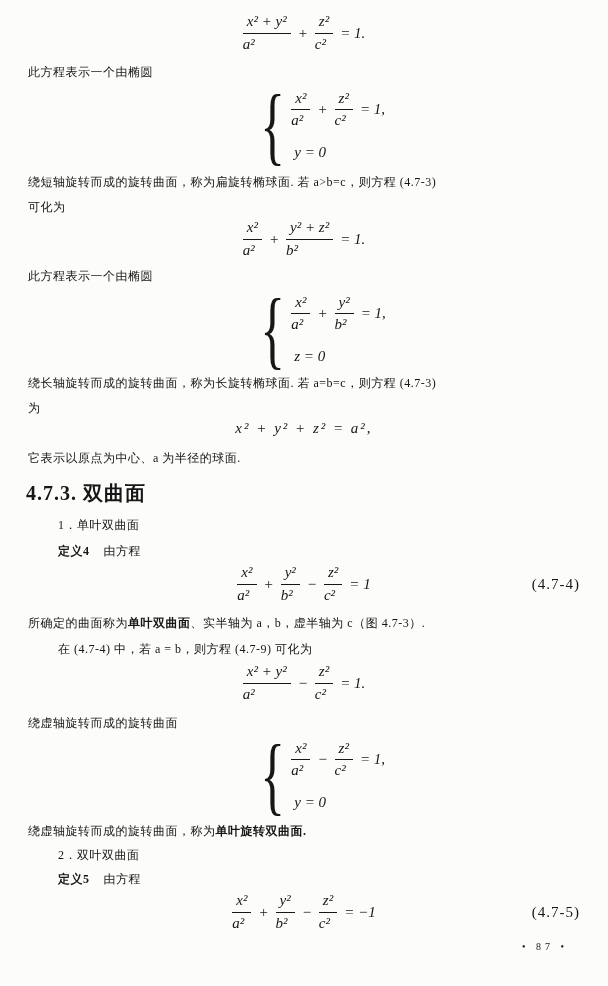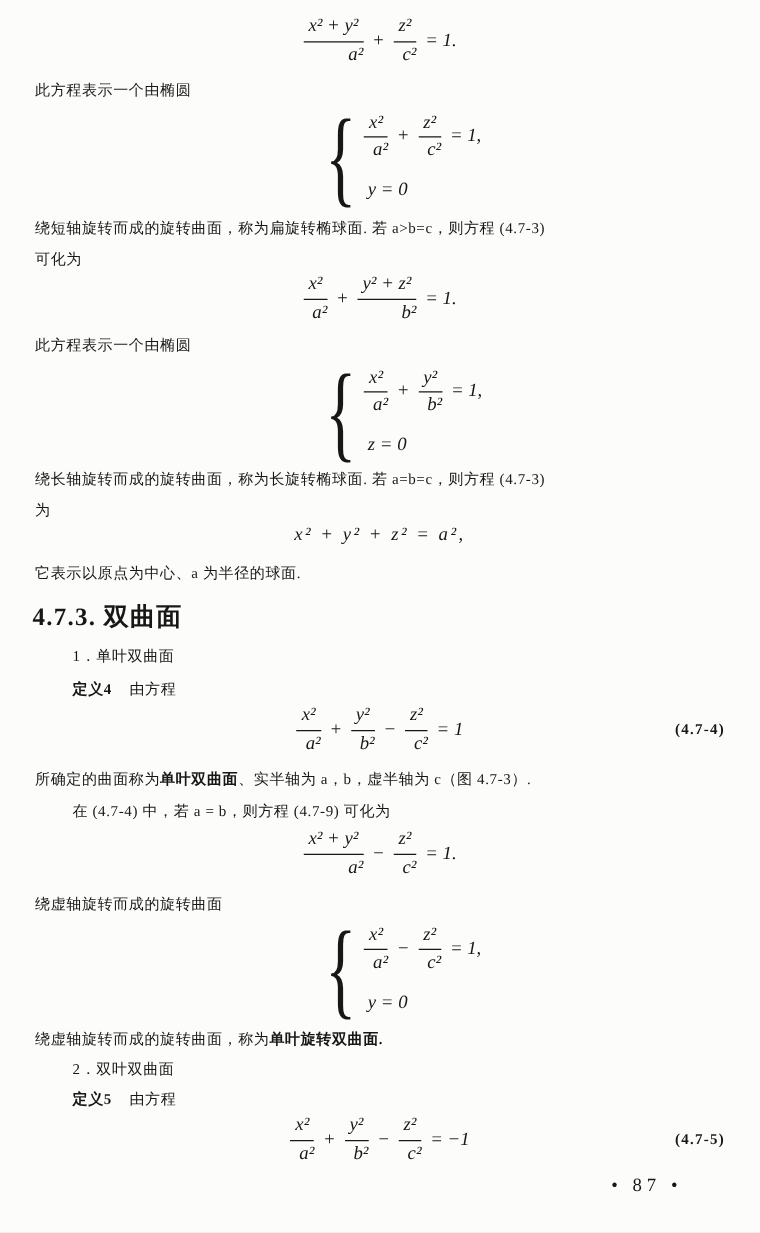--- a/index.html
+++ b/index.html
@@ -23,28 +23,28 @@
     position:absolute;left:26px;
     font-size:20px;font-weight:bold;letter-spacing:1px;
   }
   
   .eq{
     position:absolute;left:0;width:100%;
     display:flex;justify-content:center;align-items:center;
     gap:7px;
     font-style:italic;font-size:15px;
   }
-  .frac{display:inline-block;text-align:right;line-height:1.15;font-family:Liberation Serif, serif;}
+  .frac{display:inline-block;text-align:left;line-height:1.15;font-family:Liberation Serif, serif;}
   .frac .num{display:block;padding:0 4px 2px;border-bottom:1.4px solid #171717;}
   .frac .den{display:block;padding-top:2px;}
   .op,.rhs{display:inline-block;}
   .tag{
     position:absolute;right:28px;top:50%;
     transform:translateY(-50%);
-    font-style:normal;font-size:12px;letter-spacing:1px;font-weight:bold;
+    font-style:normal;font-size:15px;letter-spacing:1px;
   }
   
   .system{
     position:absolute;left:252px;
     display:flex;align-items:center;
     font-style:italic;font-size:15px;
   }
   .brace{
     font-style:normal;
     font-size:86px;font-weight:100;
@@ -54,22 +54,22 @@
   }
   .sys-lines{display:flex;flex-direction:column;gap:15px;}
   .sys-eq{display:flex;align-items:center;gap:7px;}
   .sys-cond{padding-left:3px;}
   .plain-eq{
     position:absolute;left:0;width:100%;
     text-align:center;
     font-style:italic;font-size:15px;letter-spacing:2px;
   }
   .footer{
-    position:absolute;right:62px;top:941px;
-    font-size:15px;letter-spacing:4px;
+    position:absolute;right:40px;top:941px;
+    font-size:10px;letter-spacing:4px;
   }
   .gapsp{display:inline-block;width:14px;}
 </style>
 </head>
 <body>
 
 <div class="page">
 
   <div class="eq" style="top:8px;height:50px;">
     <span class="frac">

